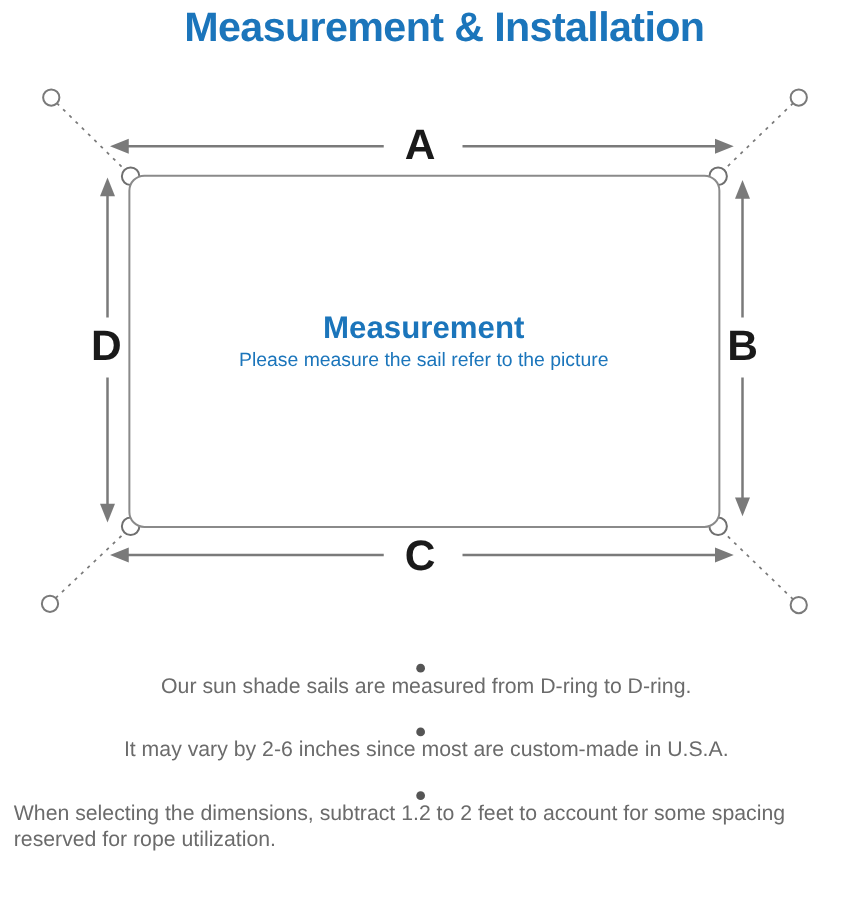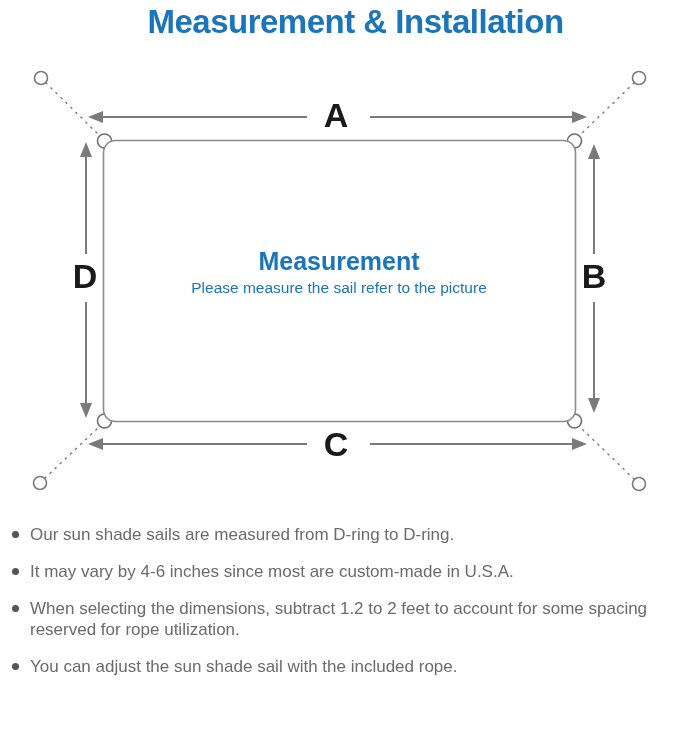--- a/index.html
+++ b/index.html
@@ -32,23 +32,23 @@
   svg .anchor{fill:#ffffff;stroke:#7a7a7a;stroke-width:1.6;}
   svg text{font-family:"Liberation Sans",sans-serif;}
   svg .dimlabel{font-size:34px;font-weight:700;fill:var(--label);text-anchor:middle;}
   svg .ctitle{font-size:25px;font-weight:700;fill:var(--accent);text-anchor:middle;}
   svg .csub{font-size:15.5px;font-weight:400;fill:var(--accent);text-anchor:middle;}
   .notes{
     position:absolute;top:524px;left:11px;right:8px;
     list-style:none;margin:0;padding:0;
   }
   .note-item{
-    display:flex;align-items:flex-start;
+    display:flex;align-items:center;
     margin-bottom:16px;
-    color:var(--note);font-size:17px;line-height:21px;
+    color:var(--note);font-size:17px;line-height:21px;flex-direction:column;
   }
   .note-dot{
     flex:0 0 auto;width:7px;height:7px;border-radius:50%;
     background:#555555;margin:7px 11px 0 1px;
   }
   .note-text{flex:1 1 auto;}
 </style>
 </head>
 <body>
 
@@ -111,23 +111,19 @@
   </svg>
 </div>
 
 <ul class="notes">
   <li class="note-item">
     <span class="note-dot"></span>
     <span class="note-text">Our sun shade sails are measured from D-ring to D-ring.</span>
   </li>
   <li class="note-item">
     <span class="note-dot"></span>
-    <span class="note-text">It may vary by 4-6 inches since most are custom-made in U.S.A.</span>
+    <span class="note-text">It may vary by 2-6 inches since most are custom-made in U.S.A.</span>
   </li>
   <li class="note-item">
     <span class="note-dot"></span>
     <span class="note-text">When selecting the dimensions, subtract 1.2 to 2 feet to account for some spacing reserved for rope utilization.</span>
   </li>
-  <li class="note-item">
-    <span class="note-dot"></span>
-    <span class="note-text">You can adjust the sun shade sail with the included rope.</span>
-  </li>
 </ul>
 
 </body></html>

